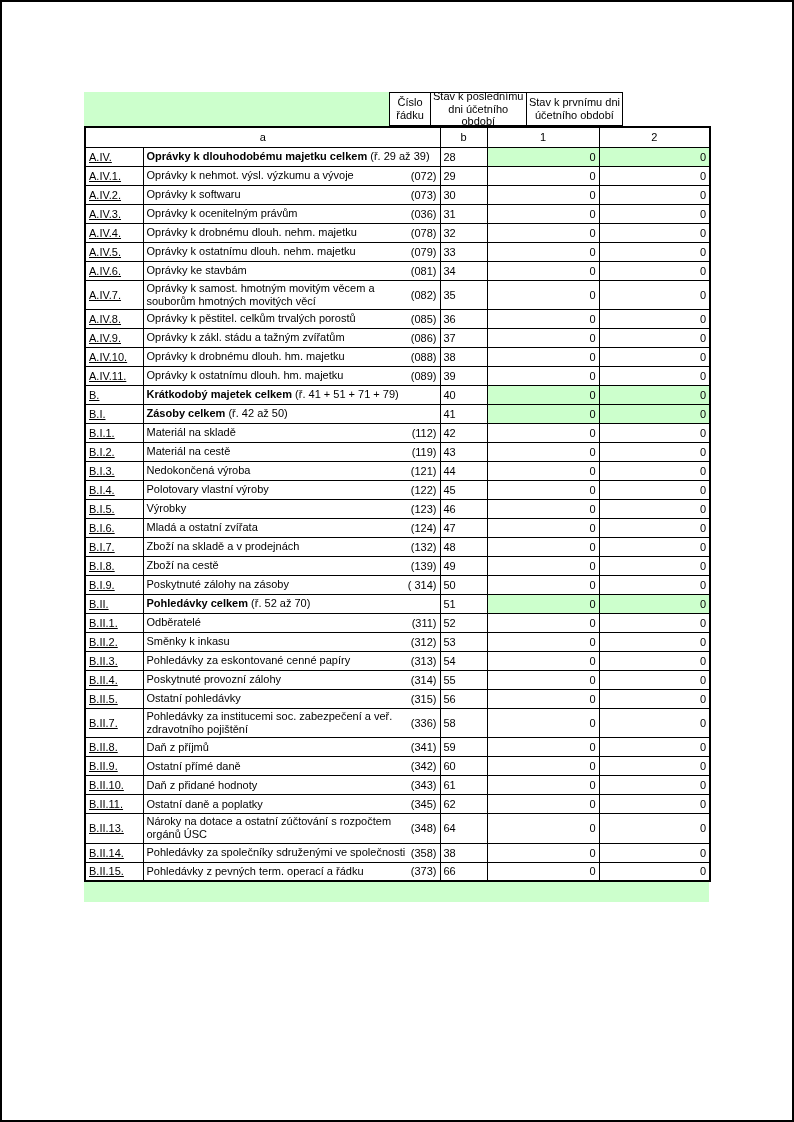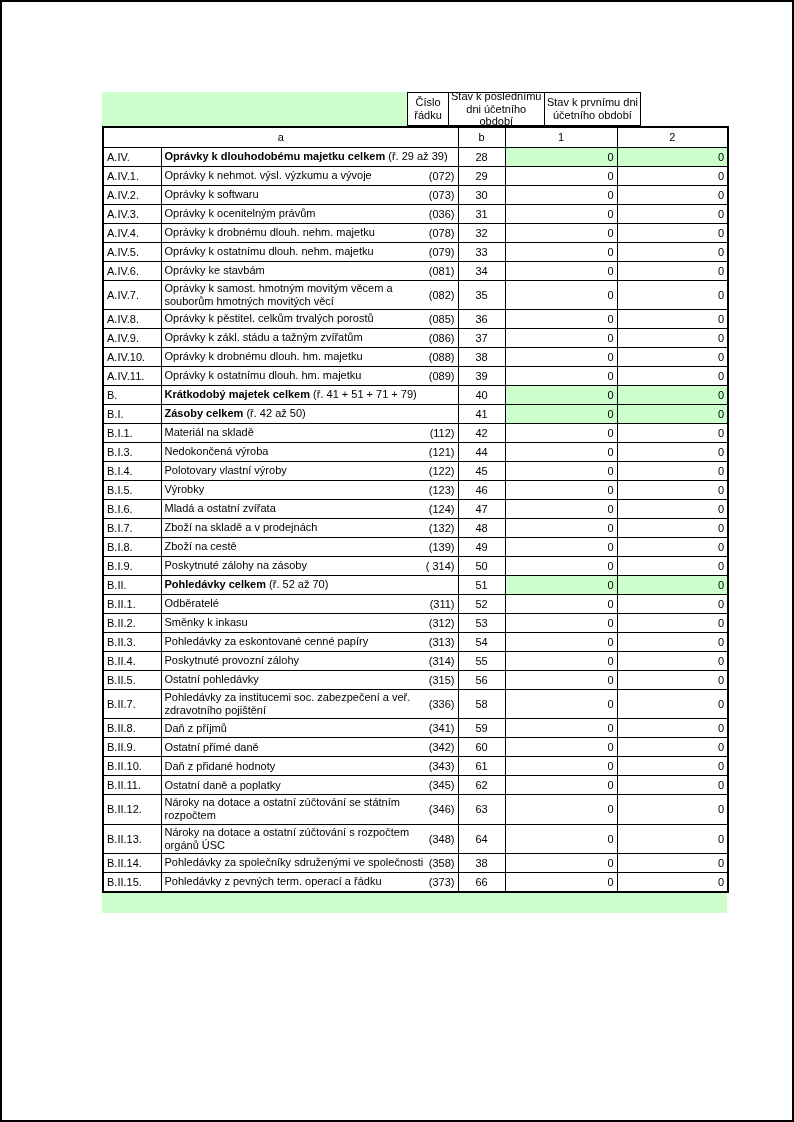--- a/index.html
+++ b/index.html
@@ -8,21 +8,21 @@
     position:relative;
     width:794px; height:1122px;
     background:#ffffff;
     border:2px solid #000;
     box-sizing:border-box;
     margin:0 auto;
     font-family:"Liberation Sans","DejaVu Sans",sans-serif;
     color:#000;
     overflow:hidden;
   }
-  .sheet { position:absolute; left:100px; top:90px; width:539px; }
+  .sheet { position:absolute; left:82px; top:90px; width:539px; }
 
   
   .hdr-strip { display:flex; height:34px; }
   .hdr-green { width:355px; background:var(--green); }
   .hdr-box {
     box-sizing:border-box;
     border:1px solid #000;
     display:flex; align-items:center; justify-content:center;
     text-align:center; font-size:11px; line-height:1.15;
     padding:1px 2px; background:#fff;
@@ -41,22 +41,22 @@
   table.form td {
     border:1px solid #000;
     font-size:11px;
     padding:1px 3px;
     overflow:hidden;
     vertical-align:middle;
     box-sizing:border-box;
   }
   tr.h2 td { height:20px; text-align:center; }
   tbody tr { height:19px; }
-  .c-label { padding-left:7px; }
-  .c-num   { text-align:center; font-size:13px;margin-left:20px; }
+  .c-label { padding-left:7px;text-decoration:underline; }
+  .c-num   { text-align:left; font-size:13px;margin-left:20px; }
   .c-val   { text-align:right; vertical-align:top; font-size:10px; padding-right:4px; background:#fff; }
   .desc-flex { display:flex; justify-content:space-between; align-items:center; gap:4px; }
   .desc-text { flex:1 1 auto; line-height:1.2; }
   .code { white-space:nowrap; flex:0 0 auto; }
   tr.section .desc-main { font-weight:bold; }
   tr.section .desc-flex { white-space:nowrap; }
   tr.section td.c-val { background:var(--green); }
 
   .bottom-bar { width:625px; height:20px; background:var(--green); }
 </style>
@@ -265,20 +265,32 @@
             <div class="desc-flex">
               <span class="desc-text"><span class="desc-main">Materiál na skladě</span><span class="desc-suffix"></span></span>
               <span class="code">(112)</span>
             </div>
           </td>
           <td class="c-num">42</td>
           <td class="c-val">0</td>
           <td class="c-val">0</td>
         </tr>
           <tr>
+          <td class="c-label">B.I.2.</td>
+          <td class="c-desc">
+            <div class="desc-flex">
+              <span class="desc-text"><span class="desc-main">Materiál na cestě</span><span class="desc-suffix"></span></span>
+              <span class="code">(119)</span>
+            </div>
+          </td>
+          <td class="c-num">43</td>
+          <td class="c-val">0</td>
+          <td class="c-val">0</td>
+        </tr>
+          <tr>
           <td class="c-label">B.I.3.</td>
           <td class="c-desc">
             <div class="desc-flex">
               <span class="desc-text"><span class="desc-main">Nedokončená výroba</span><span class="desc-suffix"></span></span>
               <span class="code">(121)</span>
             </div>
           </td>
           <td class="c-num">44</td>
           <td class="c-val">0</td>
           <td class="c-val">0</td>
@@ -477,32 +489,20 @@
         </tr>
           <tr>
           <td class="c-label">B.II.11.</td>
           <td class="c-desc">
             <div class="desc-flex">
               <span class="desc-text"><span class="desc-main">Ostatní daně a poplatky</span><span class="desc-suffix"></span></span>
               <span class="code">(345)</span>
             </div>
           </td>
           <td class="c-num">62</td>
-          <td class="c-val">0</td>
-          <td class="c-val">0</td>
-        </tr>
-          <tr>
-          <td class="c-label">B.II.12.</td>
-          <td class="c-desc">
-            <div class="desc-flex">
-              <span class="desc-text"><span class="desc-main">Nároky na dotace a ostatní zúčtování se státním rozpočtem</span><span class="desc-suffix"></span></span>
-              <span class="code">(346)</span>
-            </div>
-          </td>
-          <td class="c-num">63</td>
           <td class="c-val">0</td>
           <td class="c-val">0</td>
         </tr>
           <tr>
           <td class="c-label">B.II.13.</td>
           <td class="c-desc">
             <div class="desc-flex">
               <span class="desc-text"><span class="desc-main">Nároky na dotace a ostatní zúčtování s rozpočtem orgánů ÚSC</span><span class="desc-suffix"></span></span>
               <span class="code">(348)</span>
             </div>

